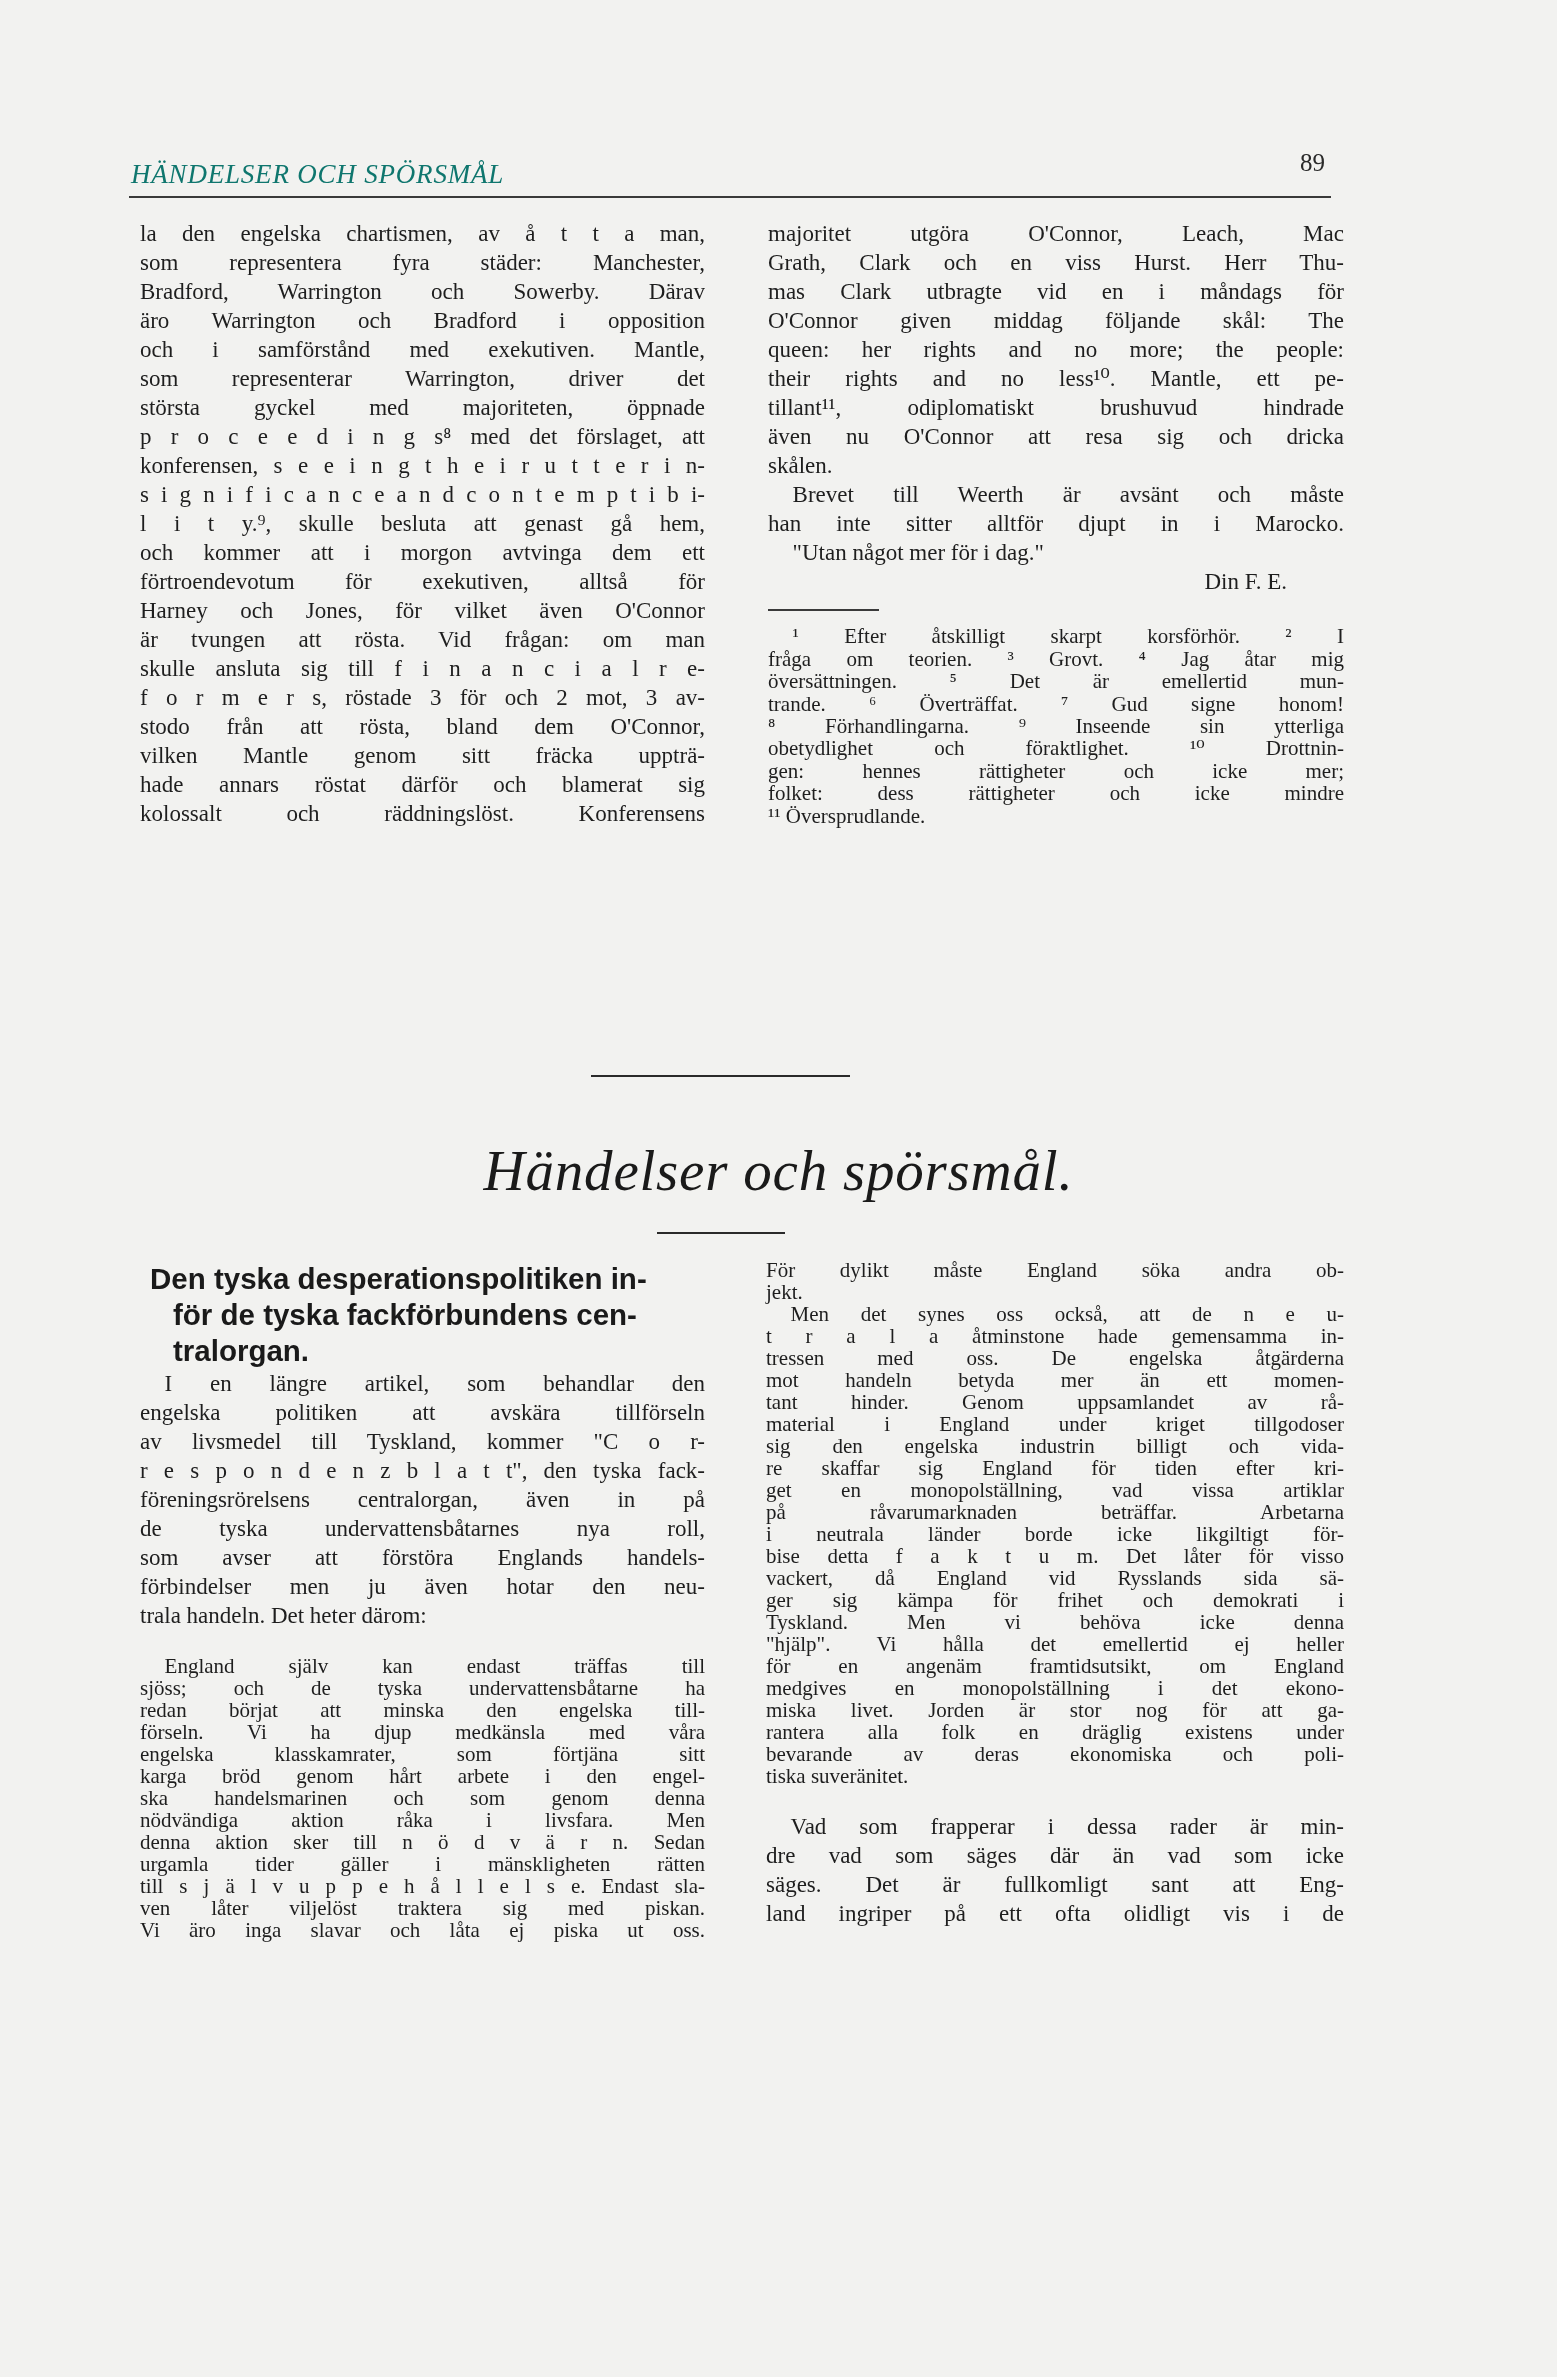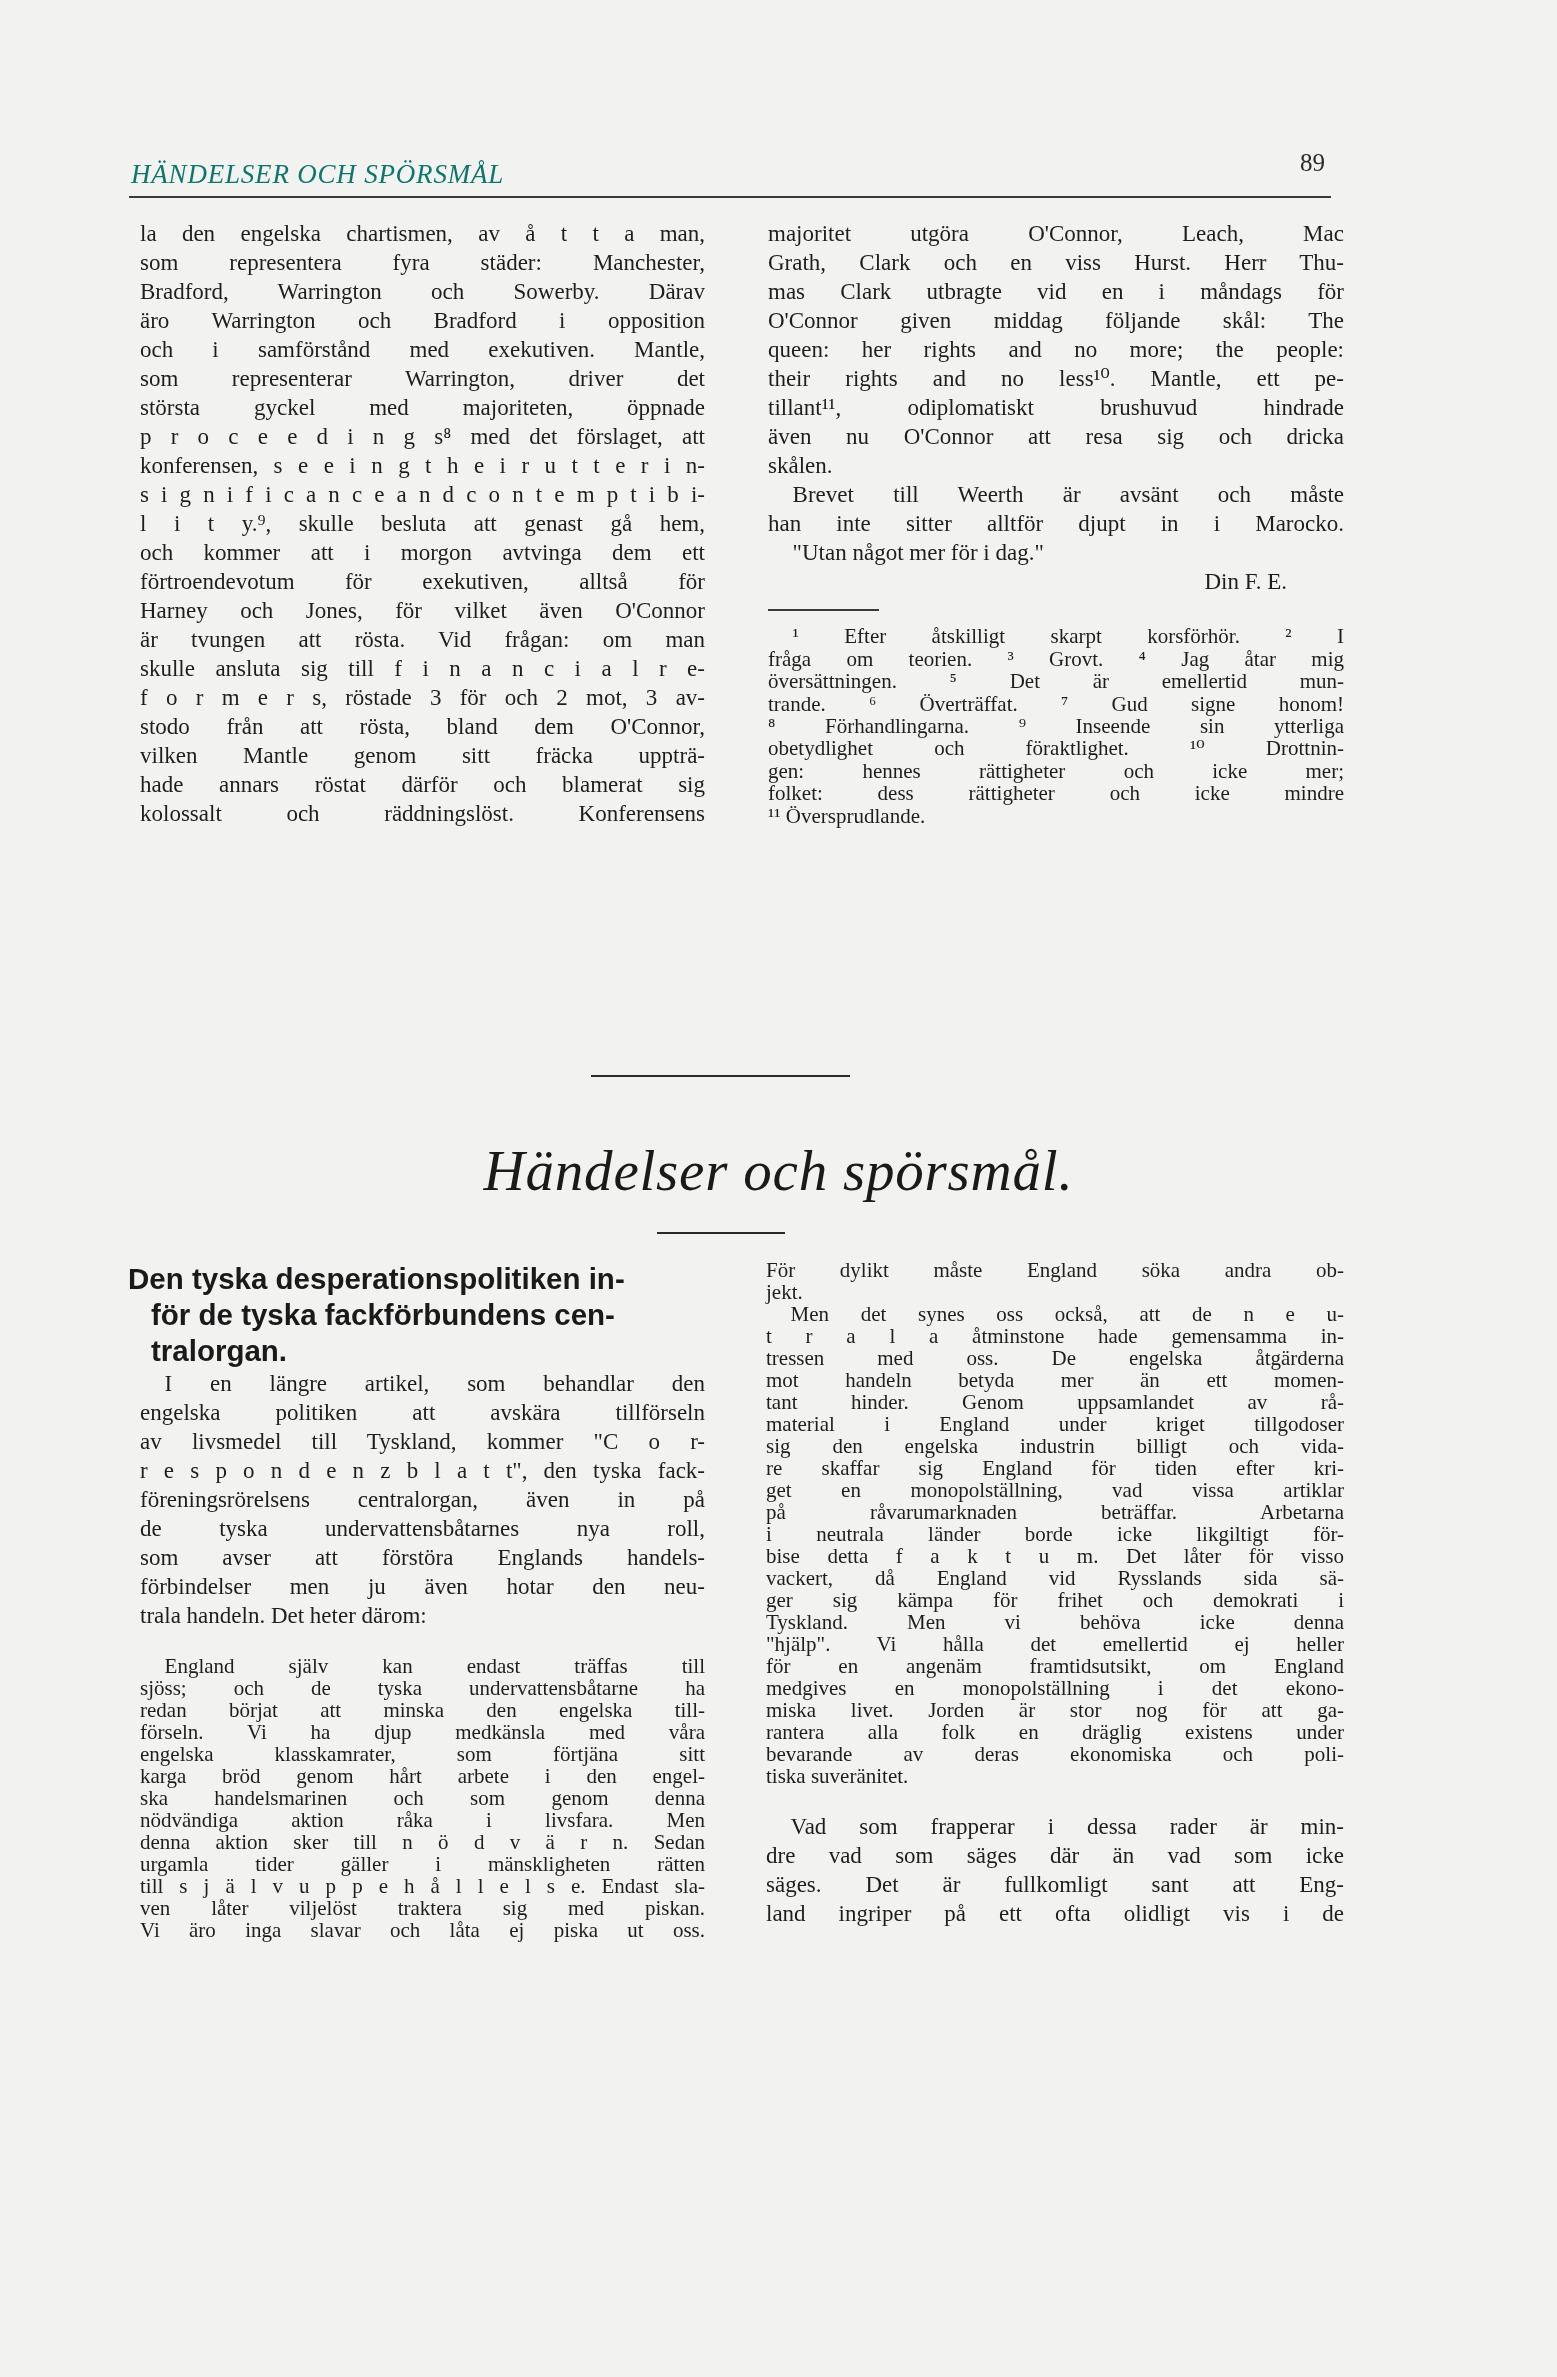--- a/index.html
+++ b/index.html
@@ -67,21 +67,21 @@
     .mid-rule-bot {
       position: absolute; left: 657px; top: 1232px; width: 128px; height: 1.6px; background: #2a2a2a;
     }
 
     .article-title {
       position: absolute; left: 128px; top: 1261px; width: 565px;
       font-family: "Liberation Sans", sans-serif;
       font-weight: bold; font-size: 29.5px; line-height: 36px;
       color: #1a1a1a;
     }
-    .article-title .line { text-align: right; text-align-last: left; }
+    .article-title .line { text-align: right; text-align-last: left; margin-left: 22px; }
     .article-title .hang { padding-left: 23px; }
   </style>
 </head>
 <body>
 
 <div class="page">
 
   <div class="running-head">HÄNDELSER OCH SPÖRSMÅL</div>
   <div class="page-number">89</div>
   <div class="head-rule"></div>

